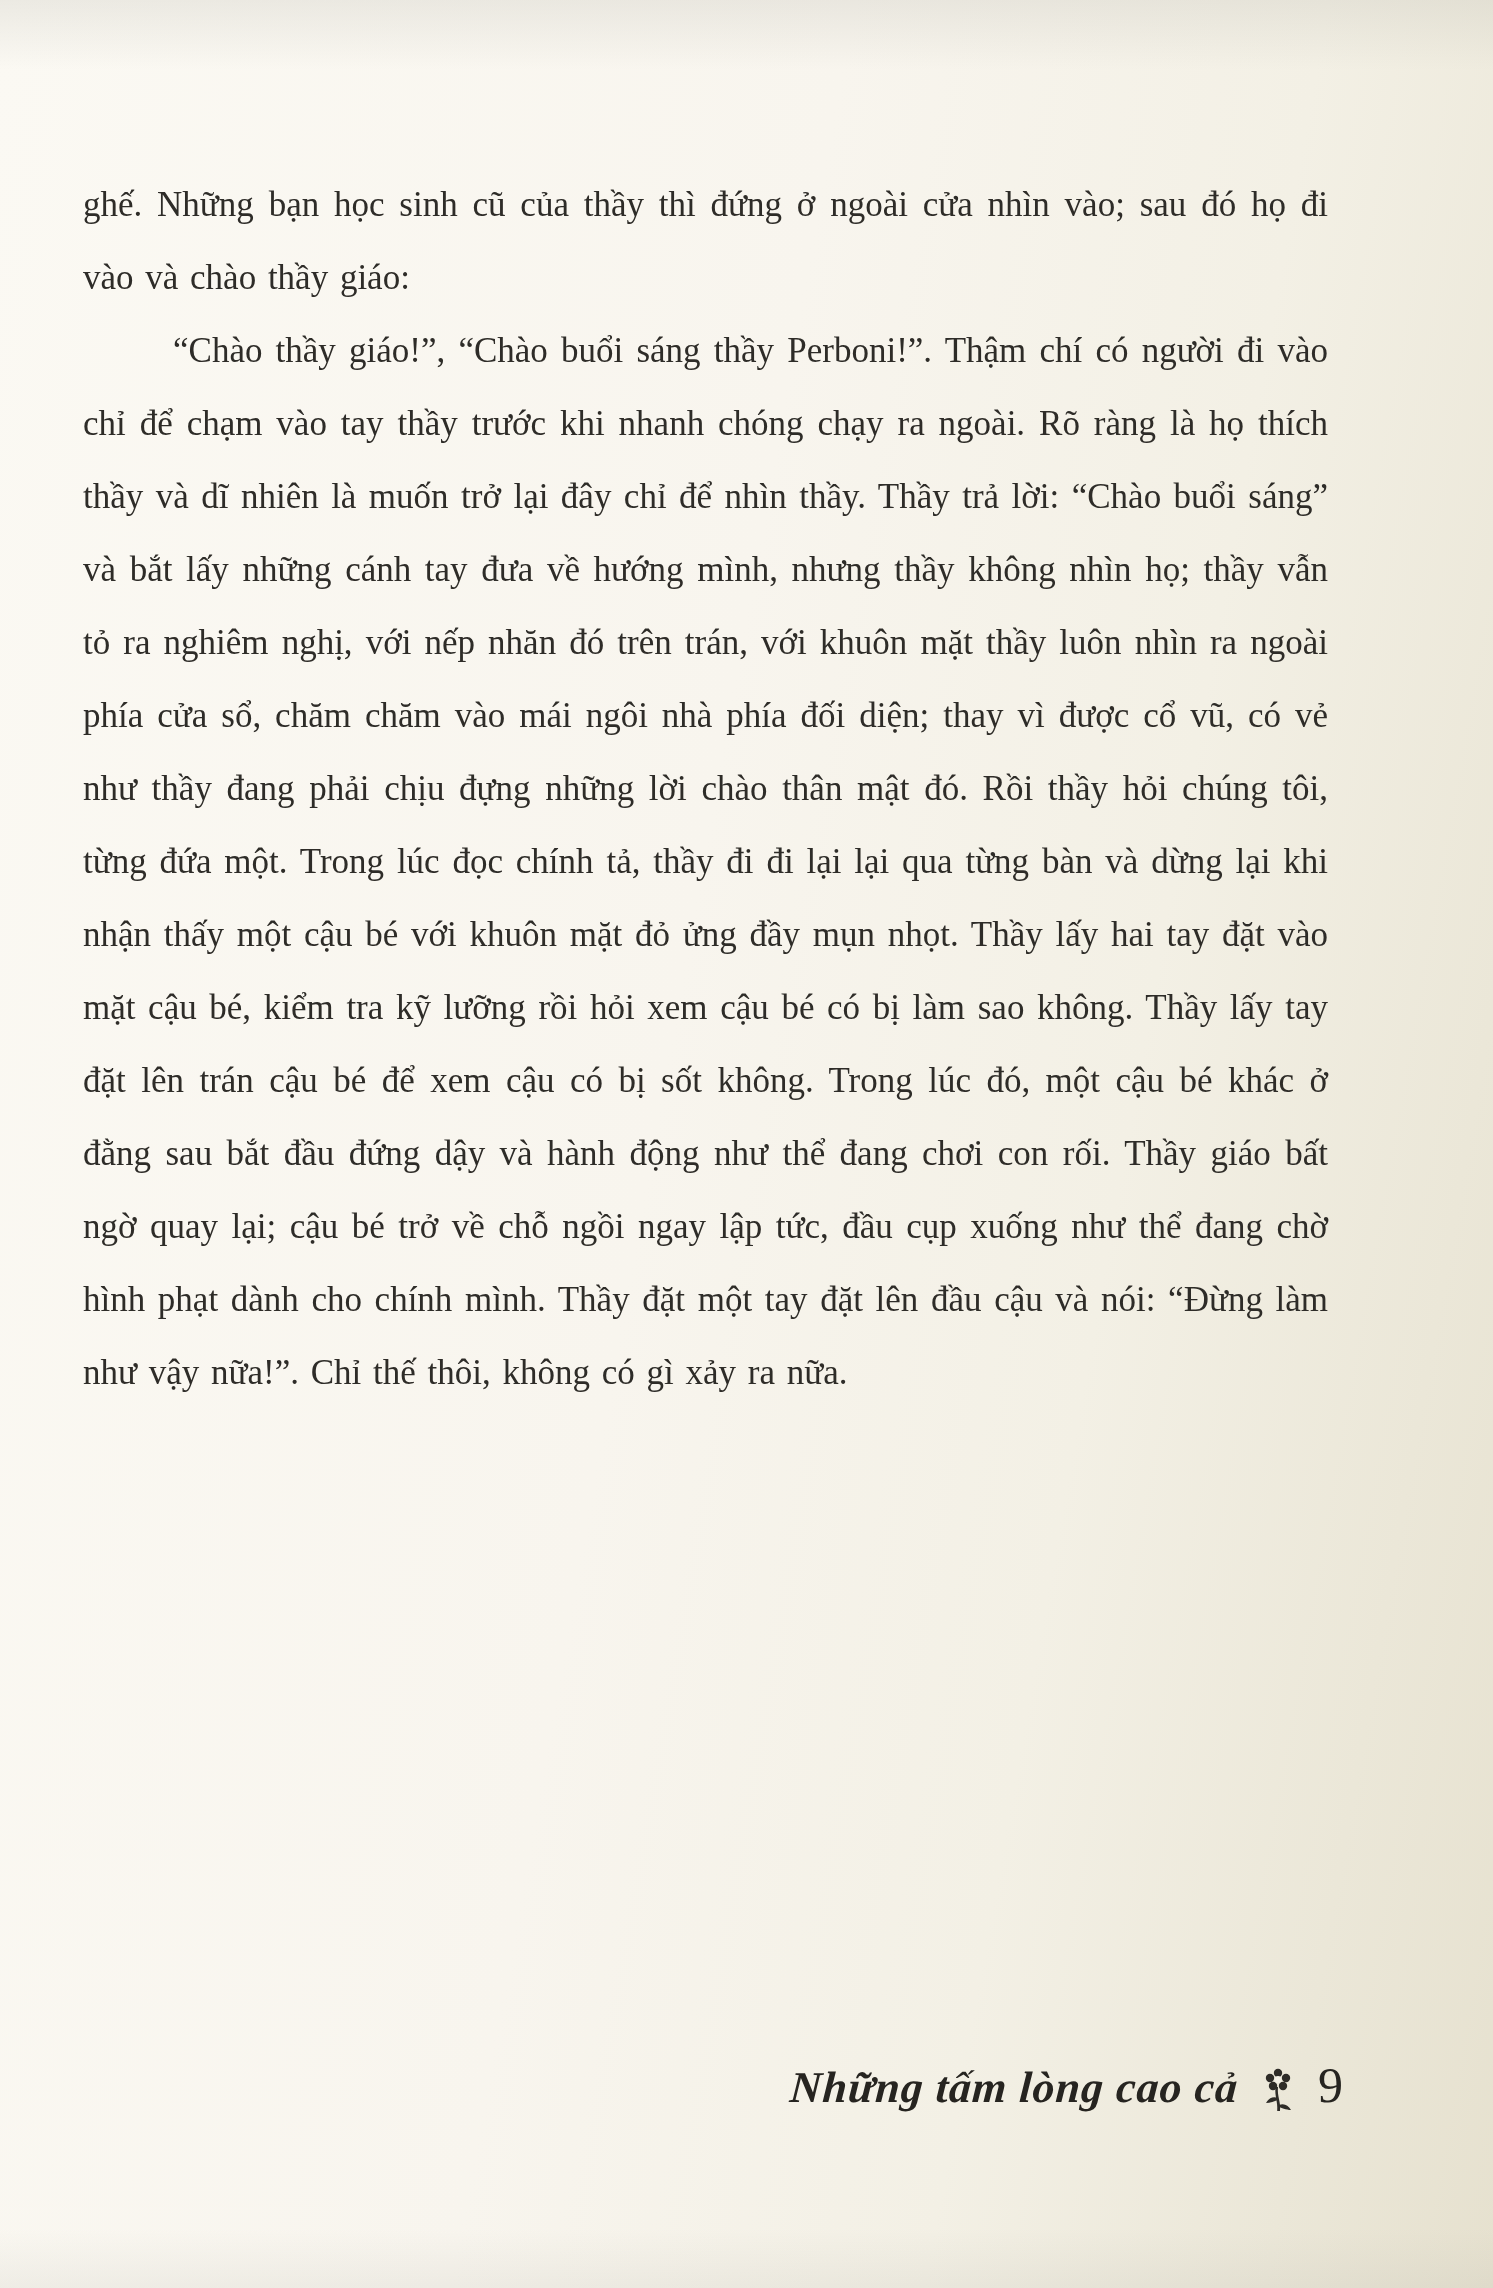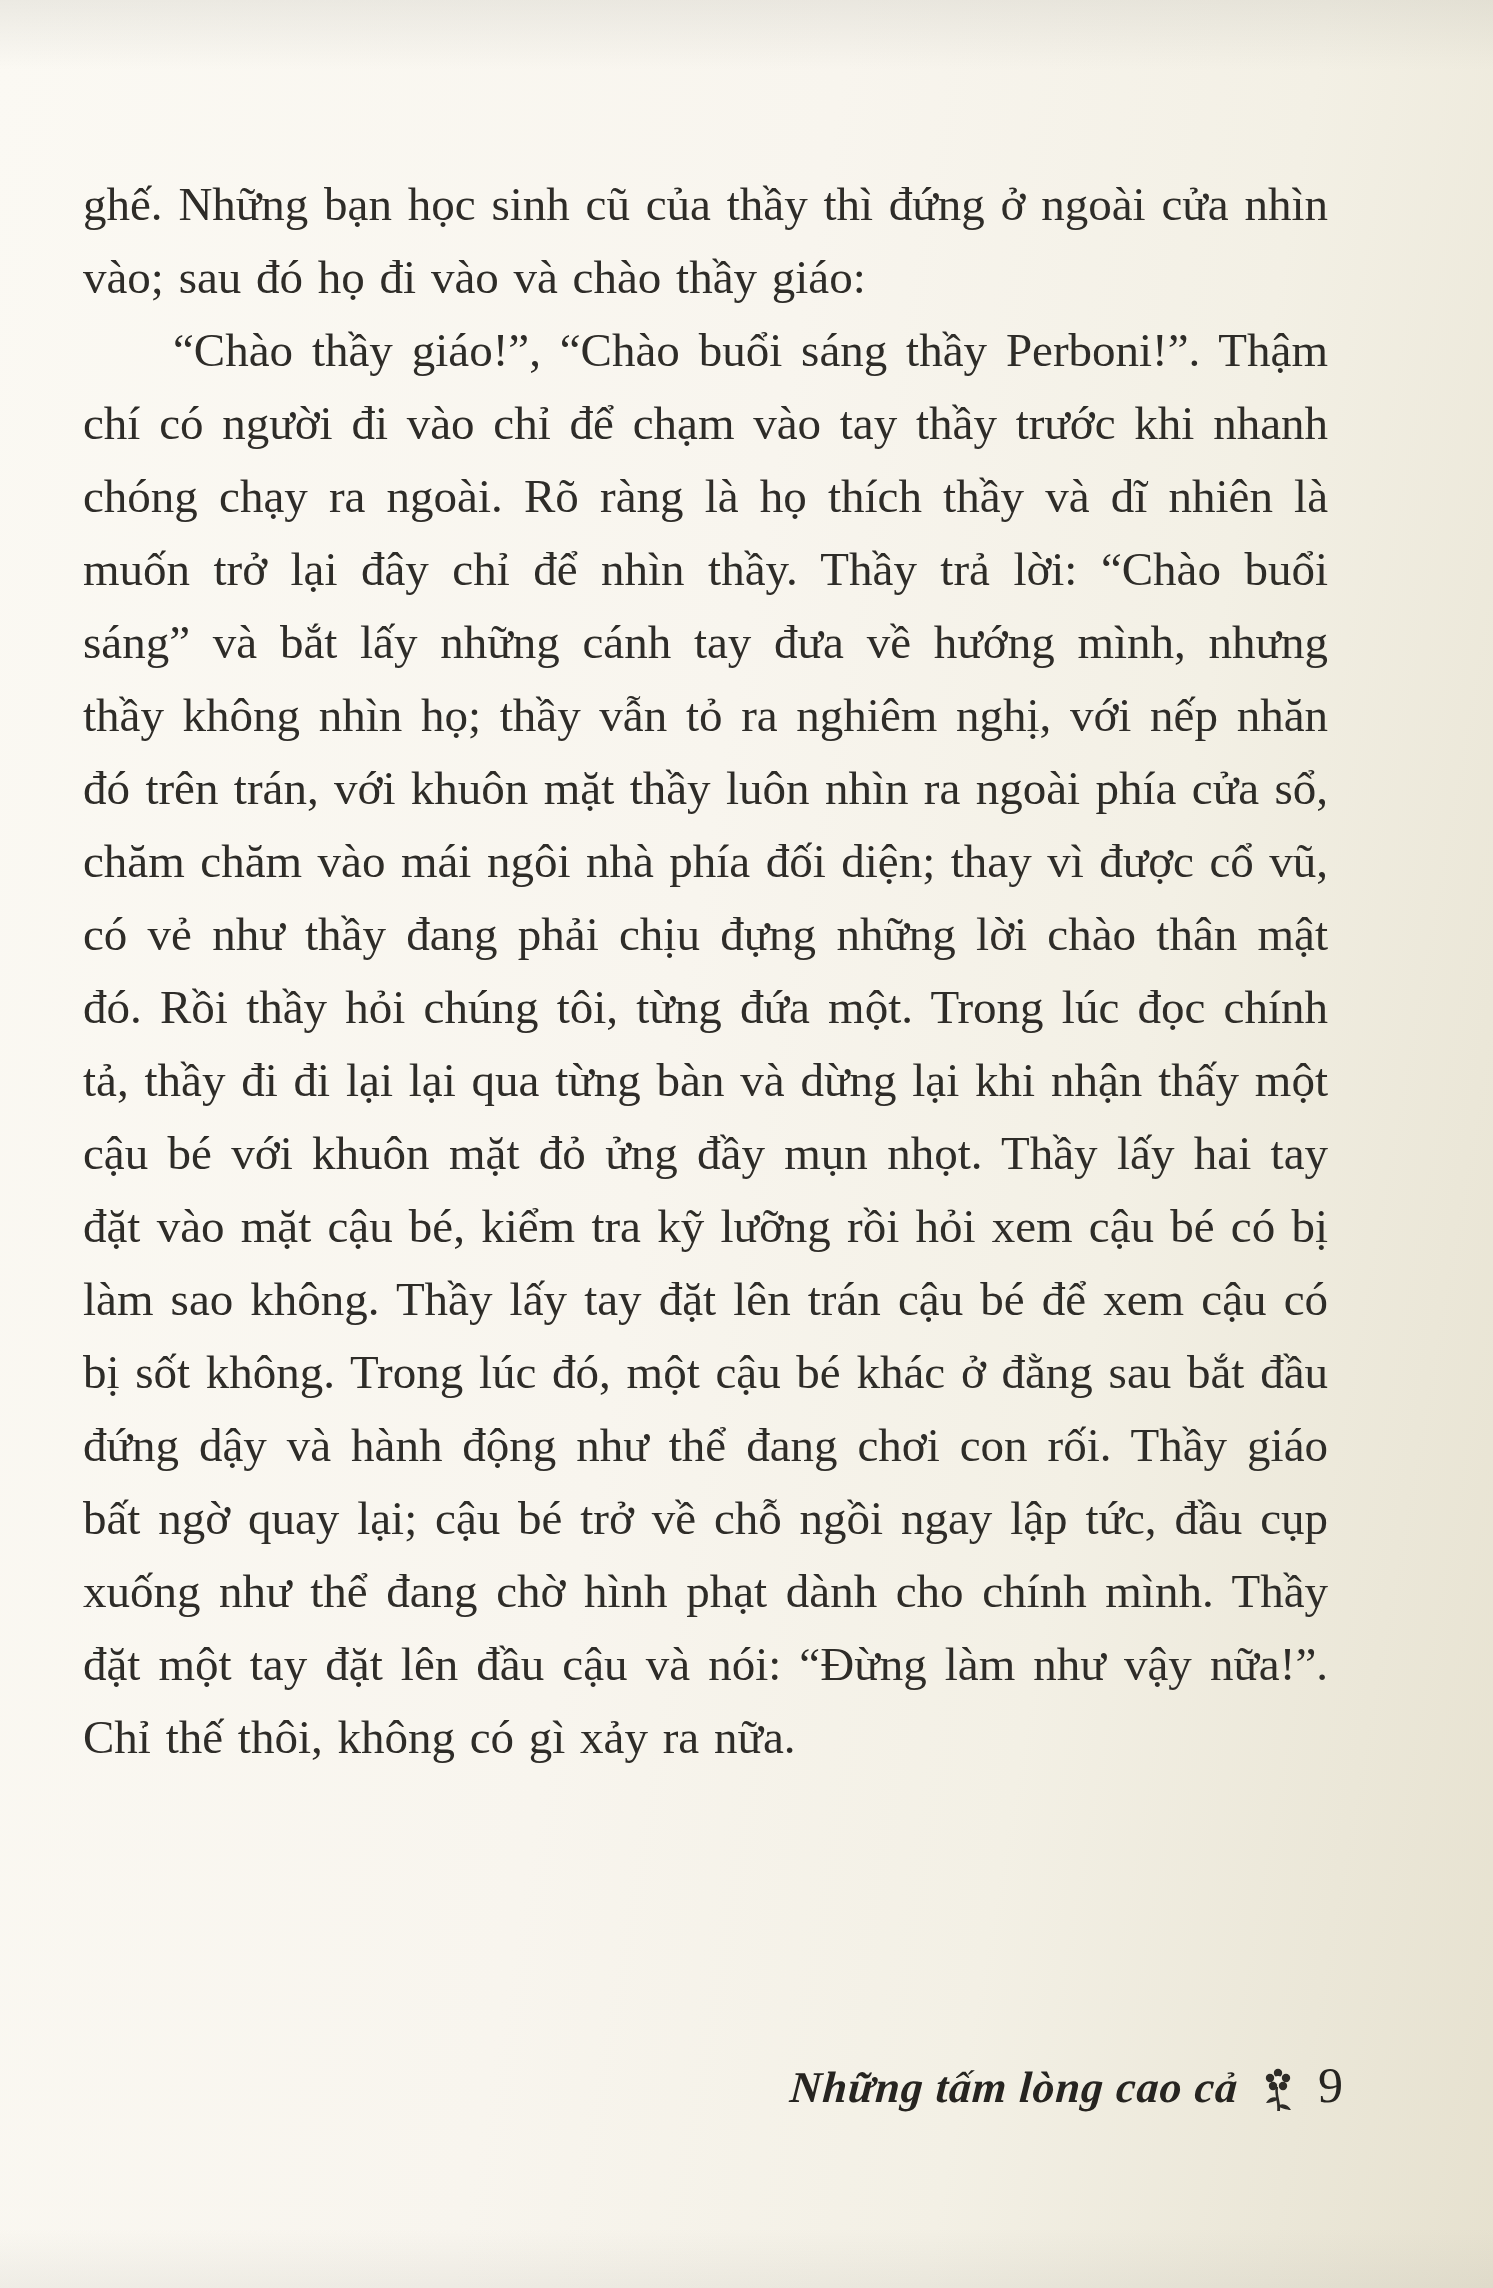--- a/index.html
+++ b/index.html
@@ -37,21 +37,21 @@
     height: 60px;
     background: linear-gradient(0deg, rgba(190,188,178,0.18), rgba(190,188,178,0));
     pointer-events: none;
   }
 
   .text-block {
     position: absolute;
     top: 168px;
     left: 83px;
     width: 1245px;
-    font-size: 47px;
+    font-size: 35px;
     line-height: 73px;
     text-align: justify;
     word-spacing: 3px;
     color: #2e2c28;
   }
 
   .para { margin: 0; }
   .para.indented { text-indent: 90px; }
 
   .page-footer {

